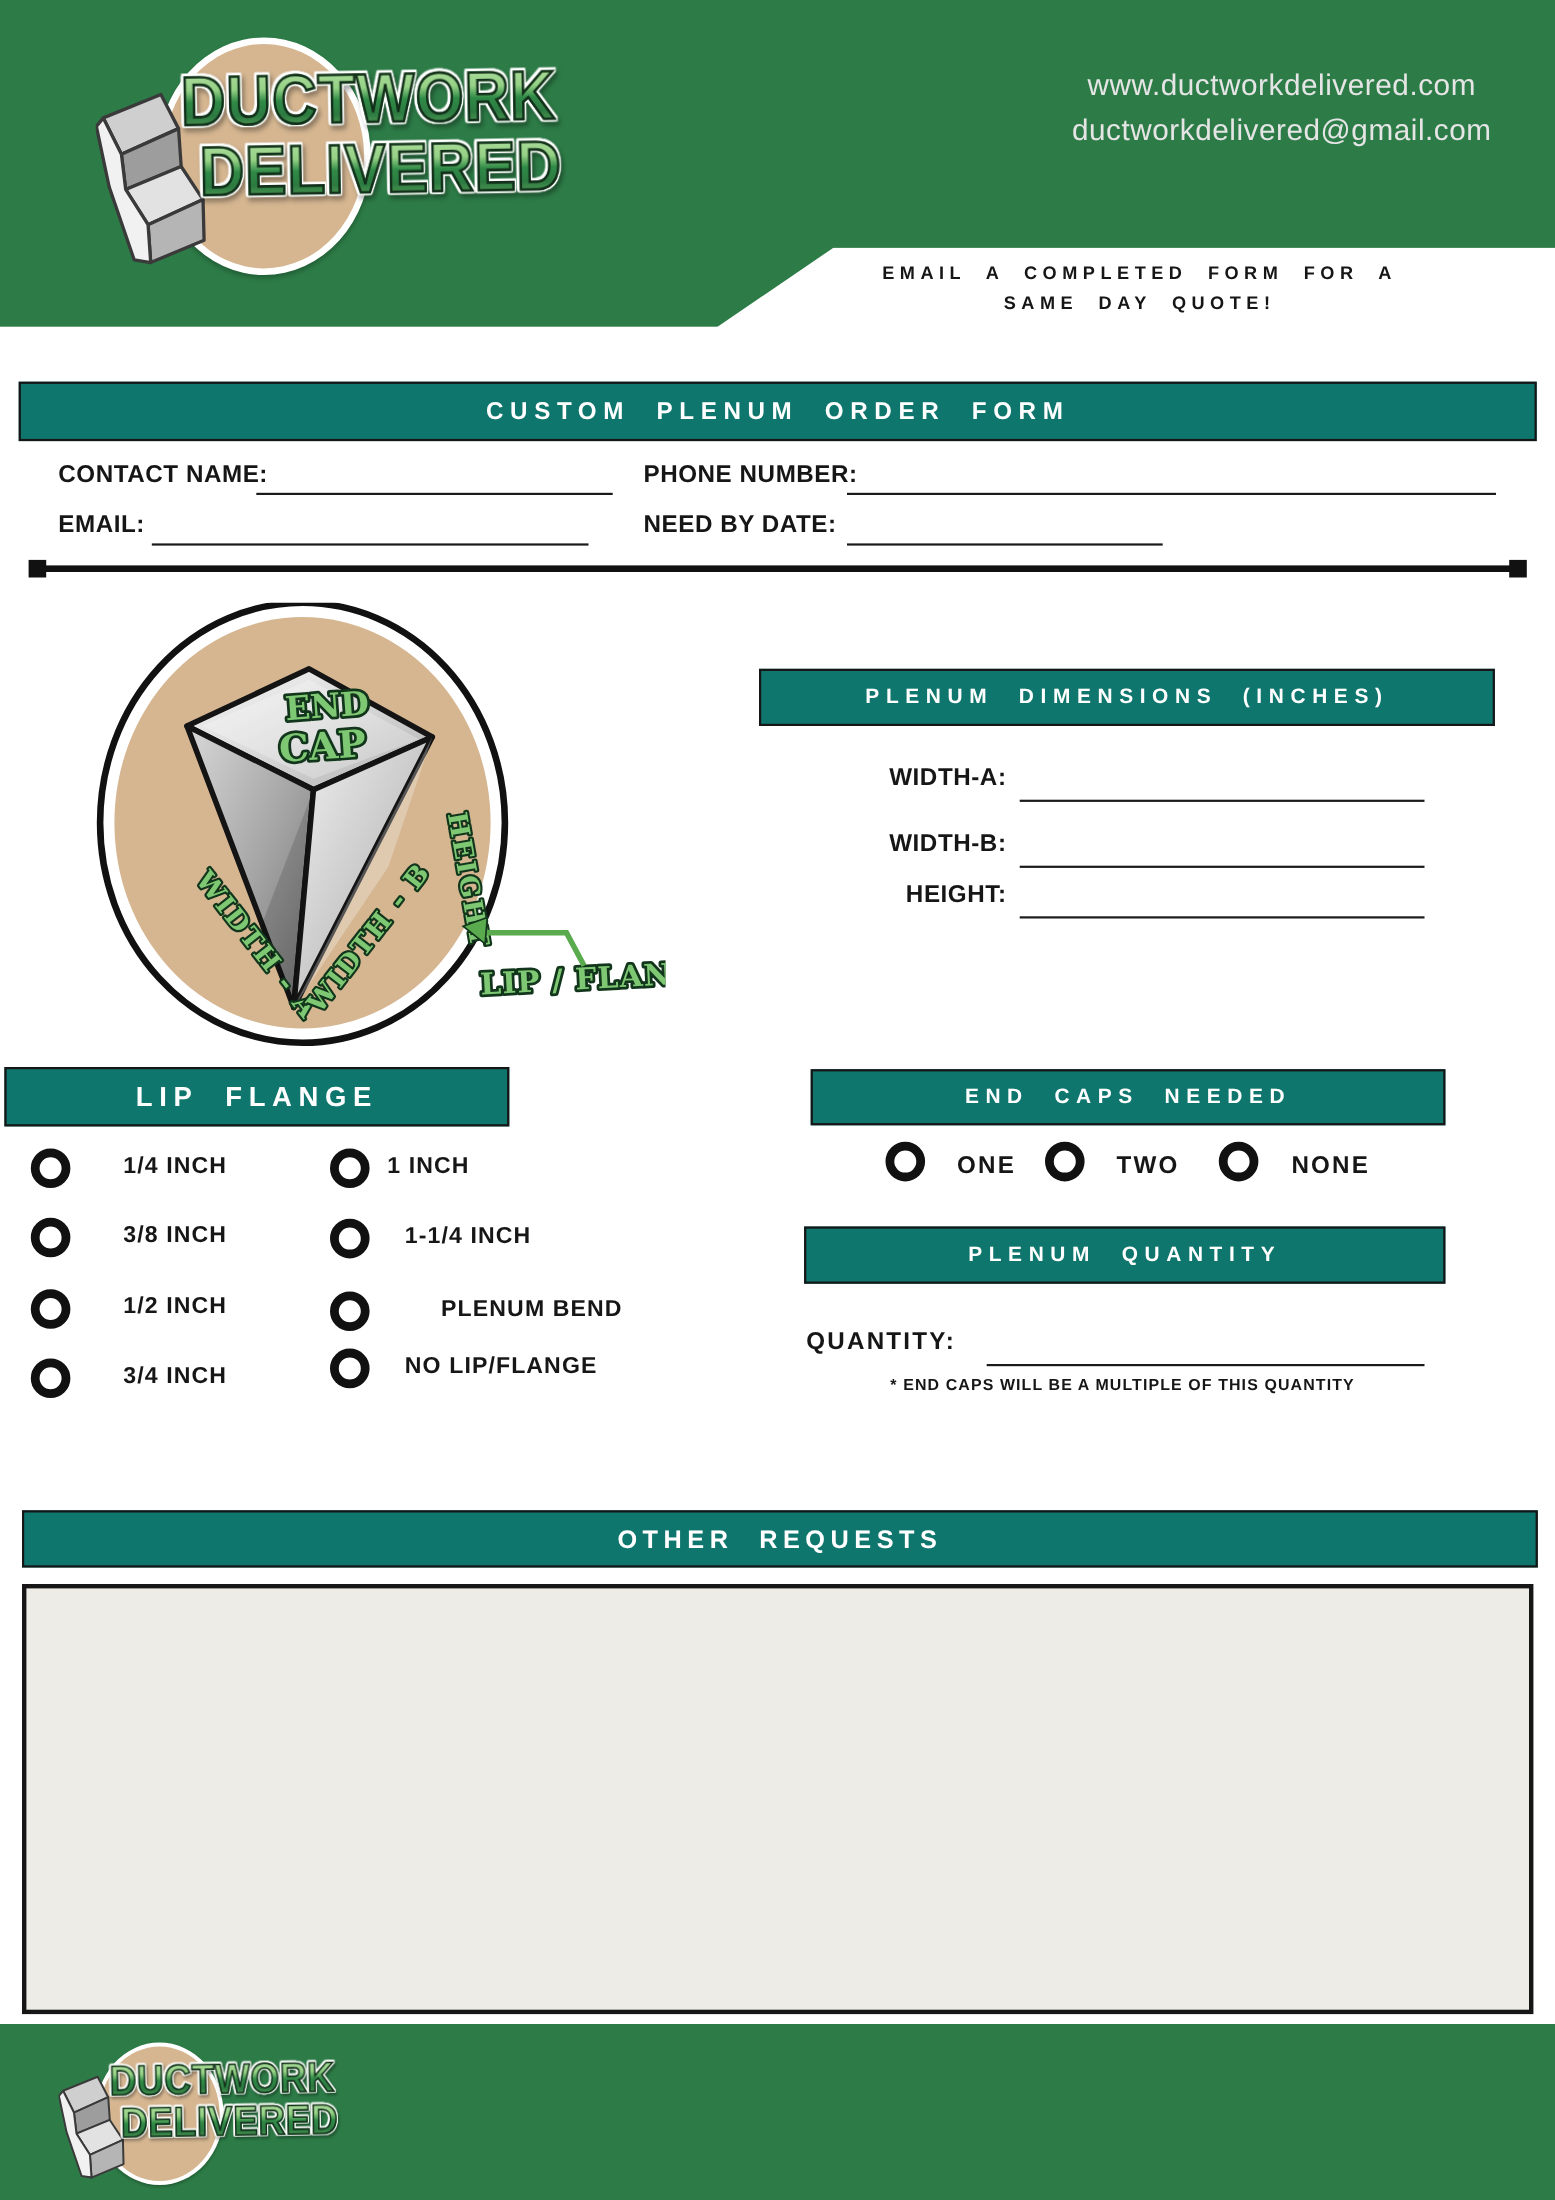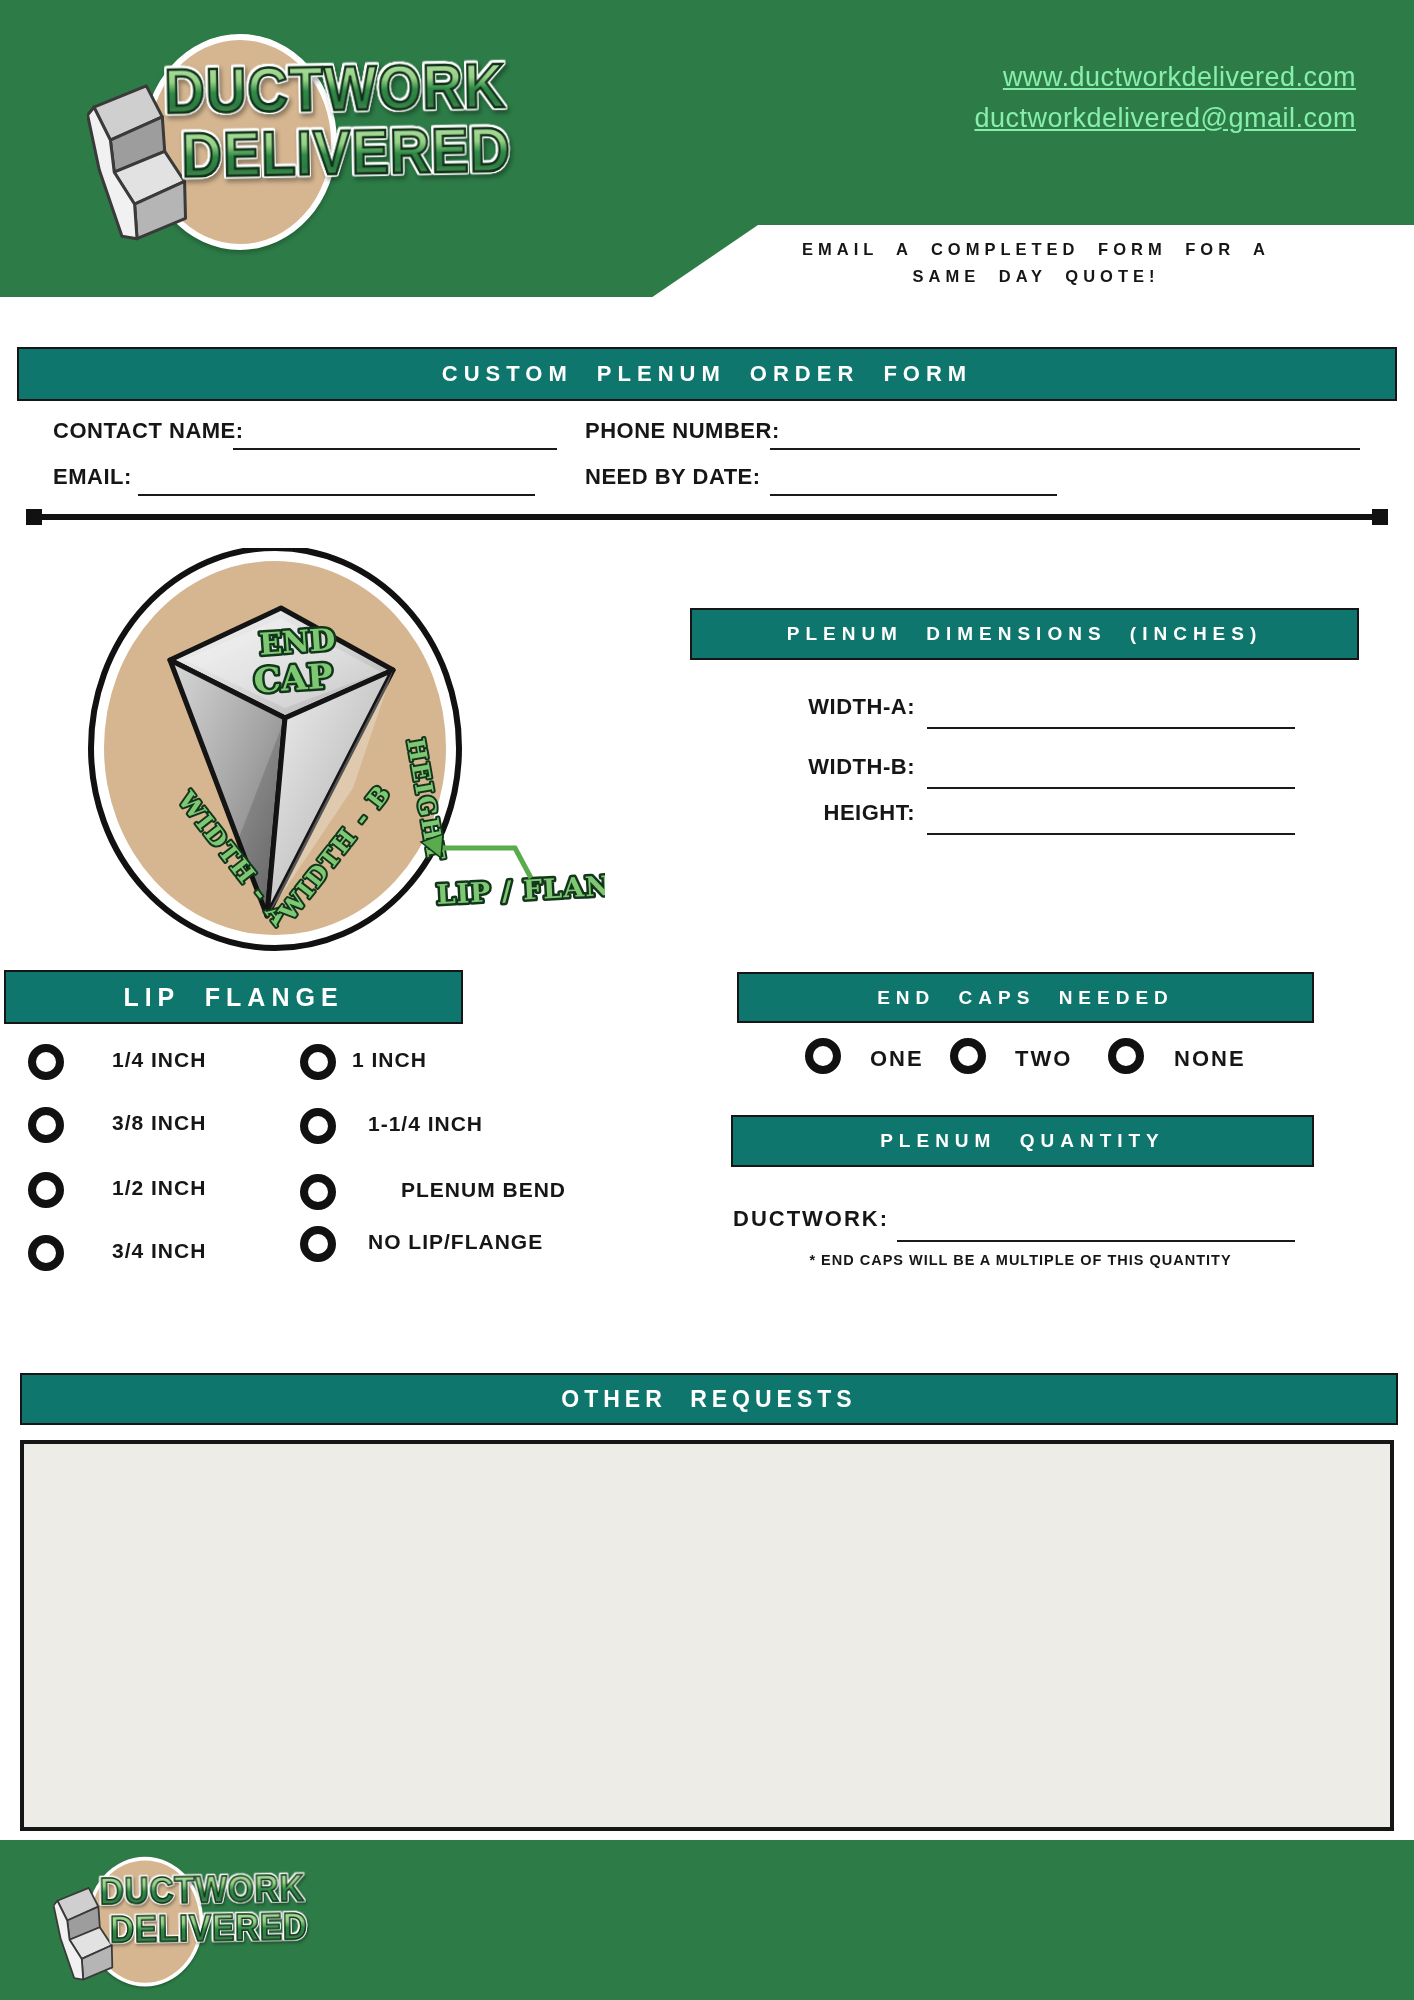--- a/index.html
+++ b/index.html
@@ -1,22 +1,22 @@
 <!DOCTYPE html>
 <html><head>
 <meta charset="utf-8">
 <style>
   html,body{margin:0;padding:0;background:#ffffff;}
   .page{position:relative;width:1414px;height:2000px;background:#ffffff;overflow:hidden;
         font-family:"Liberation Sans",sans-serif;color:#161616;}
 
   
   .header{position:absolute;left:0;top:0;width:1414px;height:297px;background:#2d7c47;}
-  .header-contact{position:absolute;top:57px;right:58px;text-align:right;color:#86efac;
-                  font-size:27px;line-height:41px;font-weight:400;letter-spacing:.5px;text-decoration:underline;}
+  .header-contact{position:absolute;top:57px;right:58px;text-align:center;color:#e5e5e5;
+                  font-size:27px;line-height:41px;font-weight:400;letter-spacing:.5px;}
   .callout{position:absolute;left:648px;top:225px;width:766px;height:75px;background:#ffffff;
            clip-path:polygon(110px 0,766px 0,766px 75px,0 75px);
            display:flex;flex-direction:column;justify-content:center;align-items:center;
            padding-left:70px;padding-right:60px;box-sizing:border-box;}
   .callout div{font-size:16.5px;font-weight:bold;letter-spacing:5px;word-spacing:9px;
                color:#161616;line-height:27px;white-space:nowrap;}
 
   
   .logo{position:absolute;}
   .logo-header{left:95px;top:26px;width:470px;height:240px;}
@@ -212,21 +212,21 @@
   <div class="radio" style="left:805px;top:1038px;"></div>
   <div class="radio-lbl radio-lbl-sm" style="left:870px;top:1046px;">ONE</div>
   <div class="radio" style="left:950px;top:1038px;"></div>
   <div class="radio-lbl radio-lbl-sm" style="left:1015px;top:1046px;">TWO</div>
   <div class="radio" style="left:1108px;top:1038px;"></div>
   <div class="radio-lbl radio-lbl-sm" style="left:1174px;top:1046px;">NONE</div>
 
   <div class="banner banner-qty">
     <span>PLENUM QUANTITY</span>
   </div>
-  <div class="lbl" style="left:733px;top:1206px;letter-spacing:2px;">DUCTWORK:</div>
+  <div class="lbl" style="left:733px;top:1206px;letter-spacing:2px;">QUANTITY:</div>
   <div class="wline" style="left:897px;top:1240px;width:398px;"></div>
   <div class="qty-note">* END CAPS WILL BE A MULTIPLE OF THIS QUANTITY</div>
 
   <div class="banner banner-other">
     <span>OTHER REQUESTS</span>
   </div>
   <div class="other-box"></div>
 
   <div class="footer">
     

